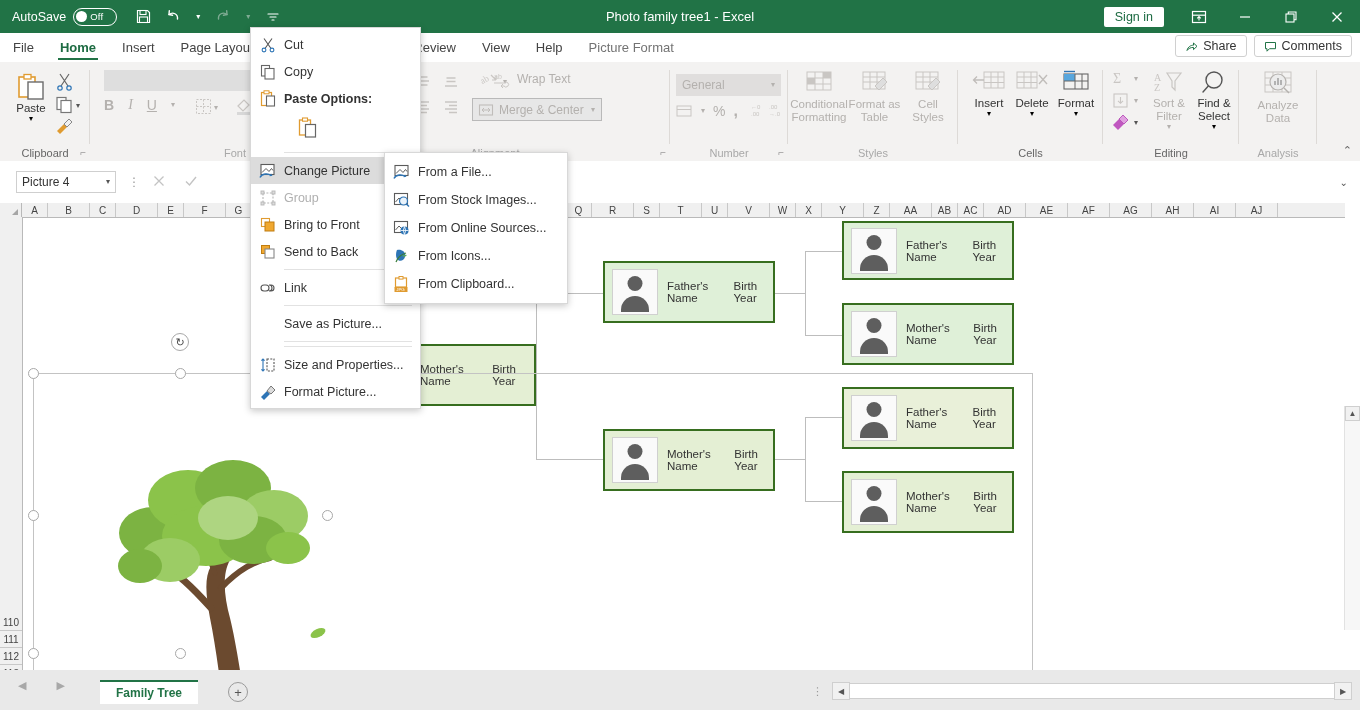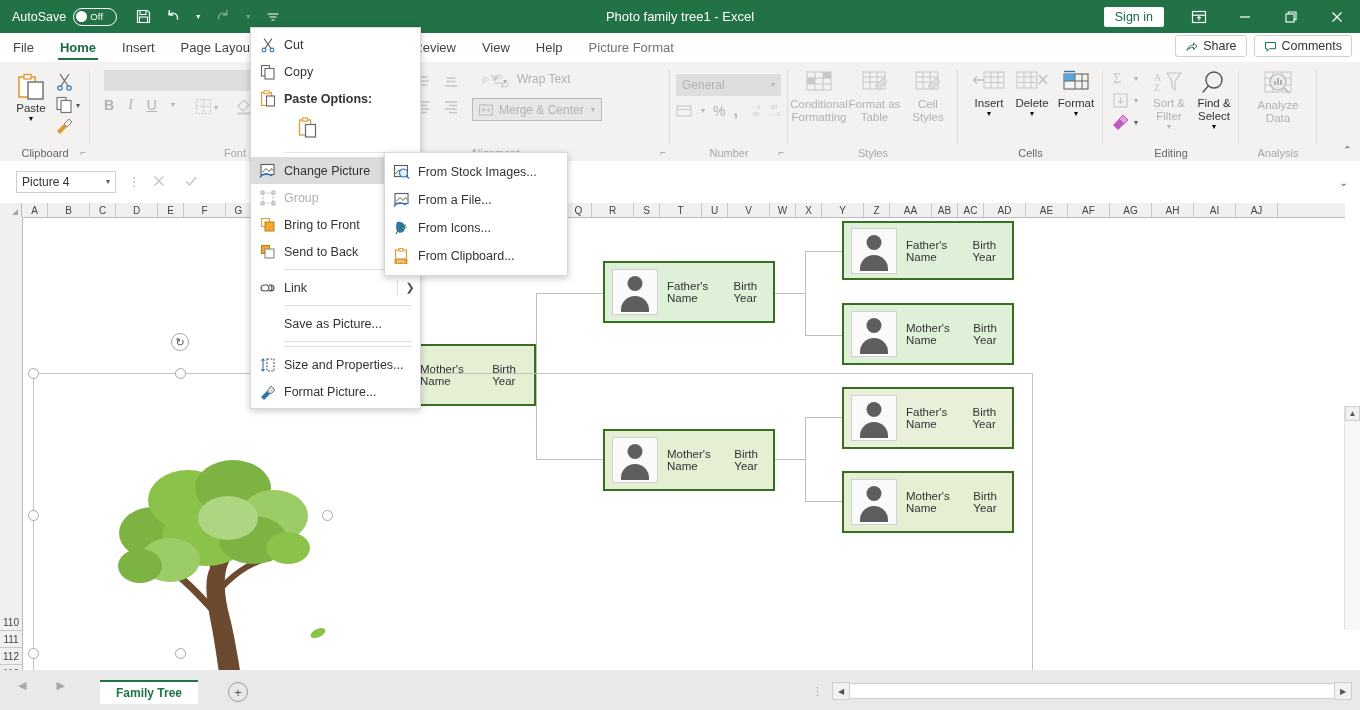--- a/index.html
+++ b/index.html
@@ -905,38 +905,49 @@
           </svg>
       </span>
       <span class="mi-lbl">Format Picture...</span>
     </div>
   </div>
 
   <div class="submenu">
     <div class="mi">
       <span class="mi-ico">
         <svg width="17" height="16" viewBox="0 0 17 16">
+            <rect x="2" y="1.5" width="13" height="10" fill="#fff" stroke="#5b5b5b" stroke-width="1.1"></rect>
+            <path d="M3 9.5 L7 5.5 L10 8.5 L12.5 5.5 L14 7.5" stroke="#5b5b5b" stroke-width="1" fill="none"></path>
+            <path d="M1 14.5 C3 10.5, 9 10, 12 12.5" stroke="#2e75b6" stroke-width="1.4" fill="none"></path>
+            <path d="M12 10.5 L13.5 12.8 L10.6 13.2Z" fill="#2e75b6"></path>
+          </svg>
+      </span>
+      <span class="mi-lbl">From a File...</span>
+    </div>
+    <div class="mi">
+      <span class="mi-ico">
+        <svg width="17" height="16" viewBox="0 0 17 16">
             <rect x="1.5" y="1.5" width="13" height="11" fill="#fff" stroke="#5b5b5b" stroke-width="1.1"></rect>
             <path d="M2.5 10 L6 6 L8.5 8.5" stroke="#5b5b5b" stroke-width="1" fill="none"></path>
             <circle cx="10.5" cy="9" r="4" fill="#eaf3fb" stroke="#2e75b6" stroke-width="1.2"></circle>
             <path d="M13.4 12 L16 14.6" stroke="#2e75b6" stroke-width="1.4"></path>
           </svg>
       </span>
       <span class="mi-lbl">From Stock Images...</span>
     </div>
     <div class="mi">
       <span class="mi-ico">
         <svg width="17" height="16" viewBox="0 0 17 16">
-            <rect x="2" y="1.5" width="13" height="10" fill="#fff" stroke="#5b5b5b" stroke-width="1.1"></rect>
-            <path d="M3 9.5 L7 5.5 L10 8.5 L12.5 5.5 L14 7.5" stroke="#5b5b5b" stroke-width="1" fill="none"></path>
-            <path d="M1 14.5 C3 10.5, 9 10, 12 12.5" stroke="#2e75b6" stroke-width="1.4" fill="none"></path>
-            <path d="M12 10.5 L13.5 12.8 L10.6 13.2Z" fill="#2e75b6"></path>
-          </svg>
-      </span>
-      <span class="mi-lbl">From a File...</span>
+            <rect x="1.5" y="1.5" width="13" height="11" fill="#fff" stroke="#5b5b5b" stroke-width="1.1"></rect>
+            <path d="M2.5 10 L6 6 L9 9" stroke="#5b5b5b" stroke-width="1" fill="none"></path>
+            <circle cx="11.5" cy="10.5" r="4" fill="#2e75b6"></circle>
+            <path d="M7.5 10.5h8 M11.5 6.5 q2.4 4 0 8 q-2.4 -4 0 -8" stroke="#fff" stroke-width=".8" fill="none"></path>
+          </svg>
+      </span>
+      <span class="mi-lbl">From Online Sources...</span>
     </div>
     <div class="mi">
       <span class="mi-ico">
         <svg width="17" height="16" viewBox="0 0 17 16">
             <path d="M4 2 C9 1, 13 4, 12 9 C11 13, 6 14, 4 11 C2.5 8.5, 3 4, 4 2Z" fill="#2e75b6"></path>
             <path d="M3 14 C5 9, 9 6, 13 5" stroke="#3a7d3a" stroke-width="1.2" fill="none"></path>
             <path d="M9 8 q3 -2 5 -1 q-2 3 -5 1Z" fill="#5aa85a"></path>
           </svg>
       </span>
       <span class="mi-lbl">From Icons...</span>

